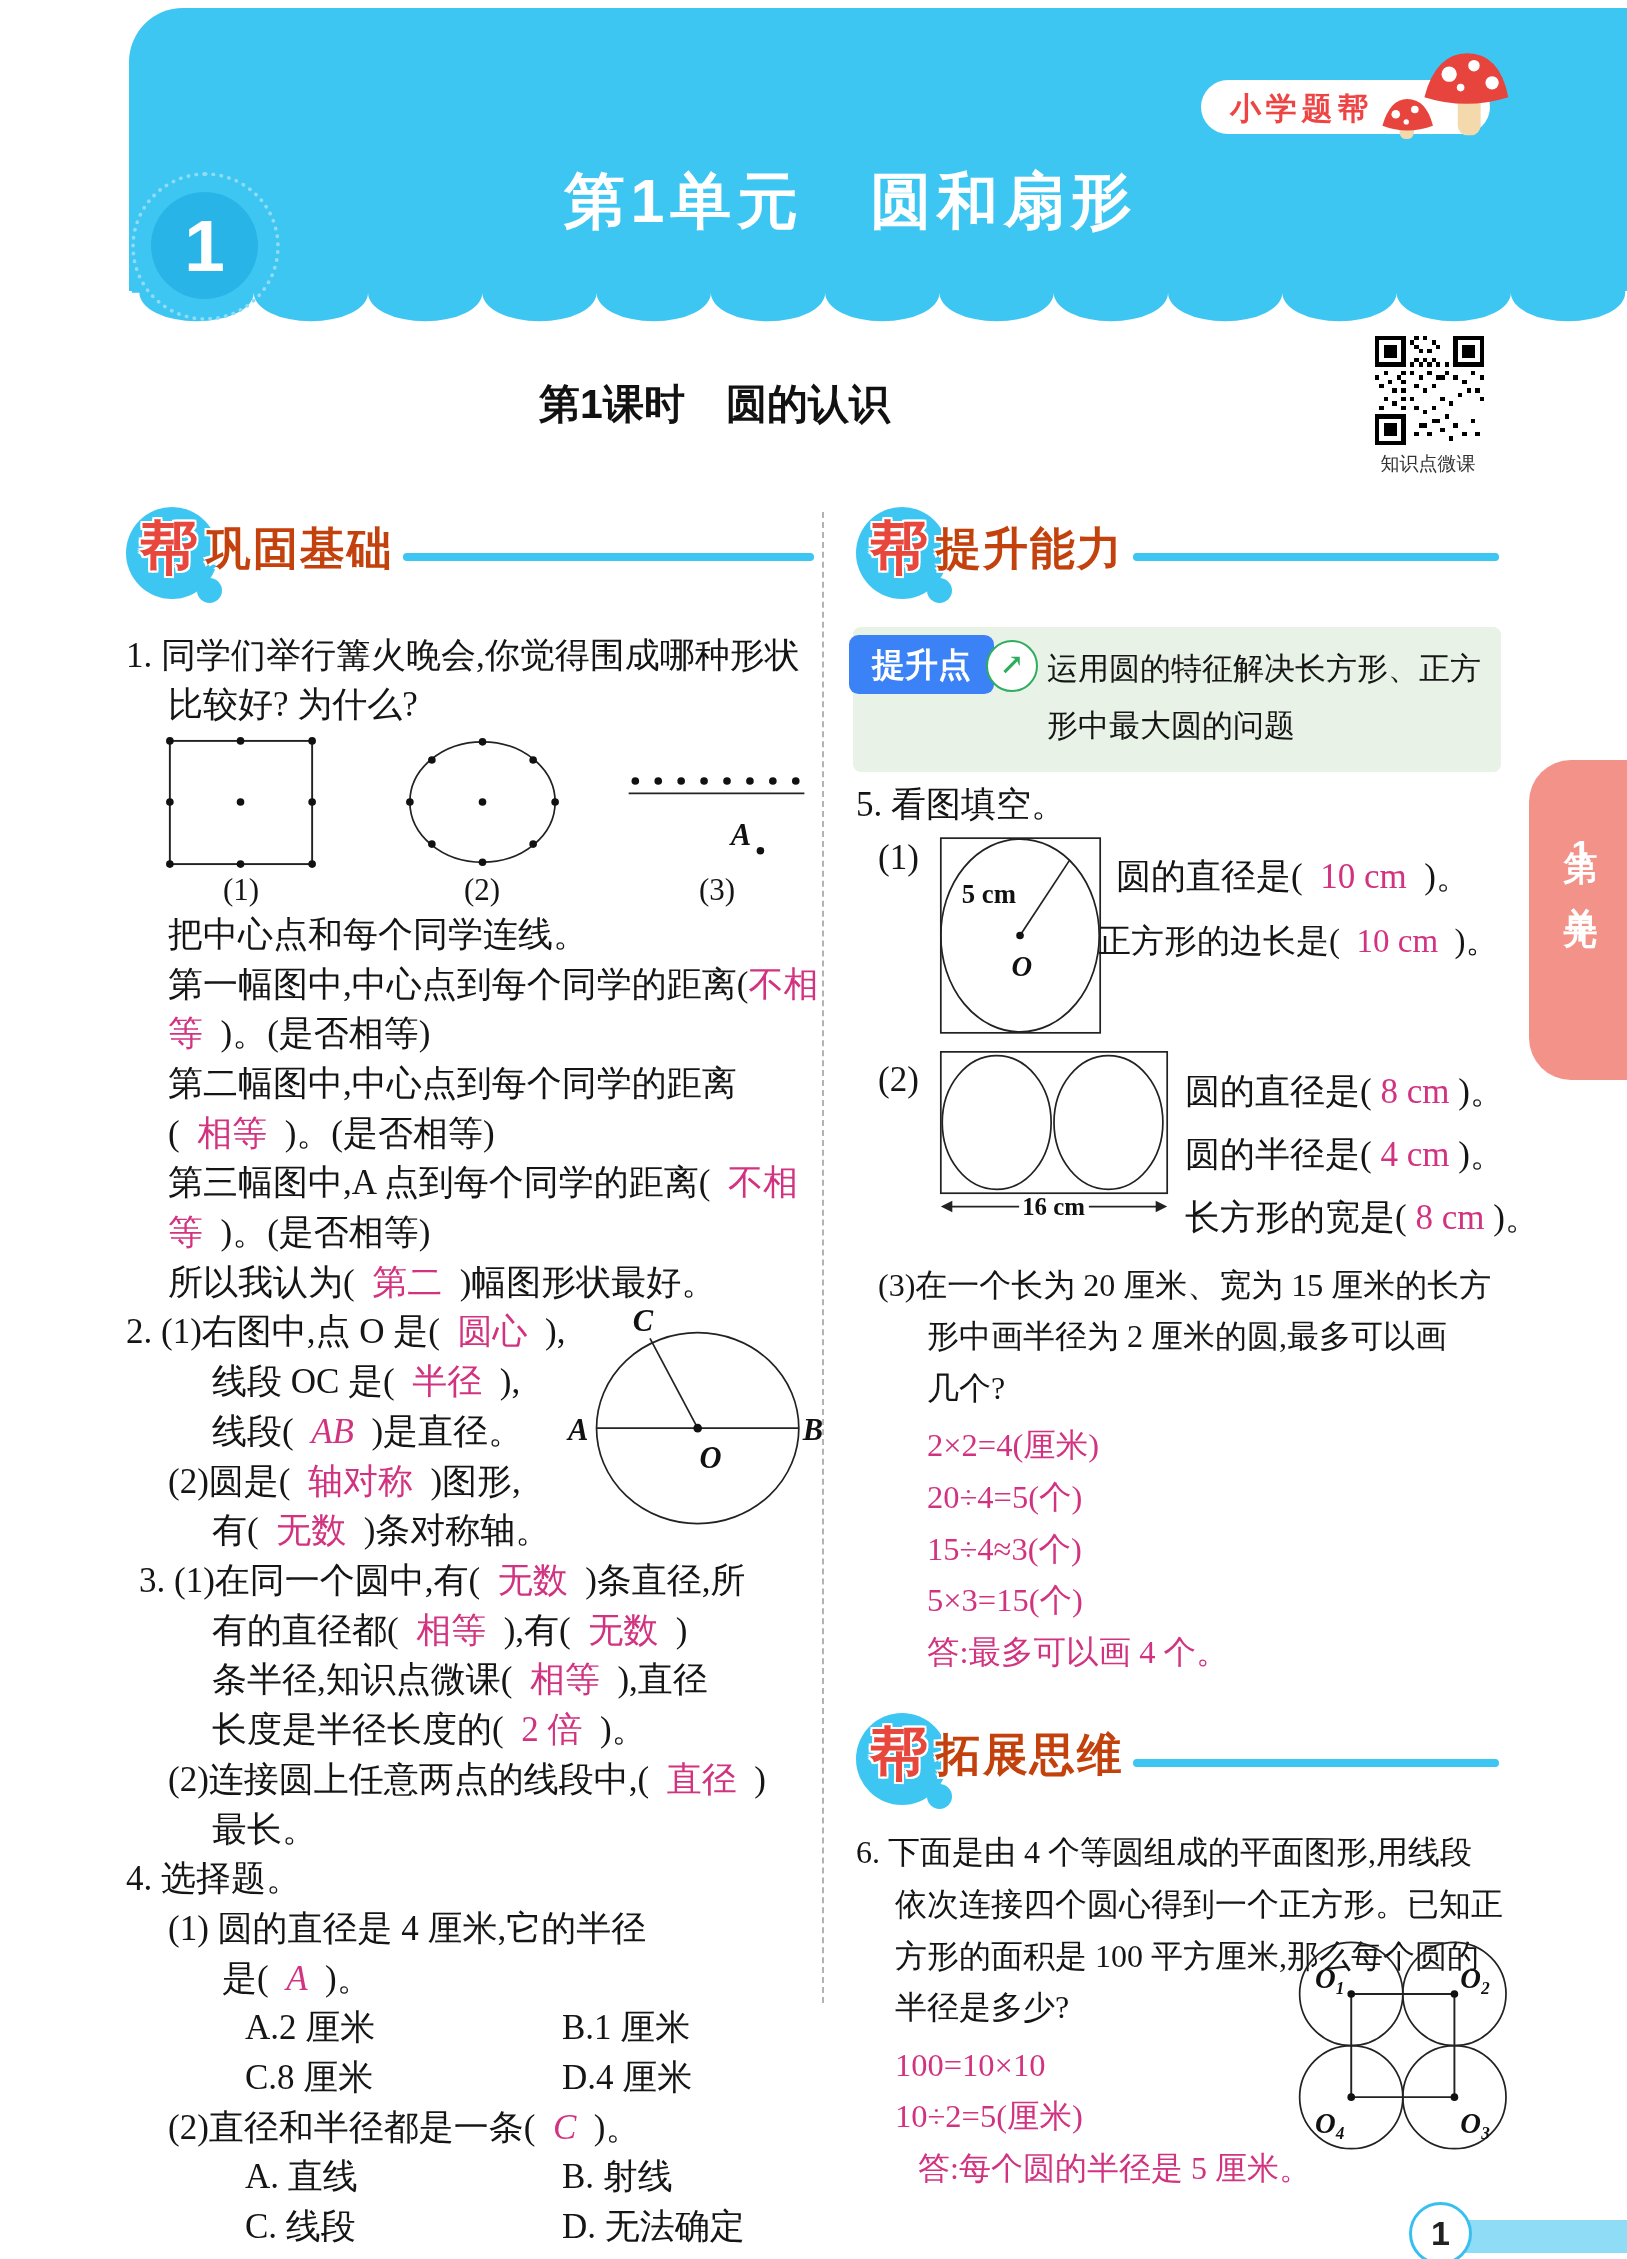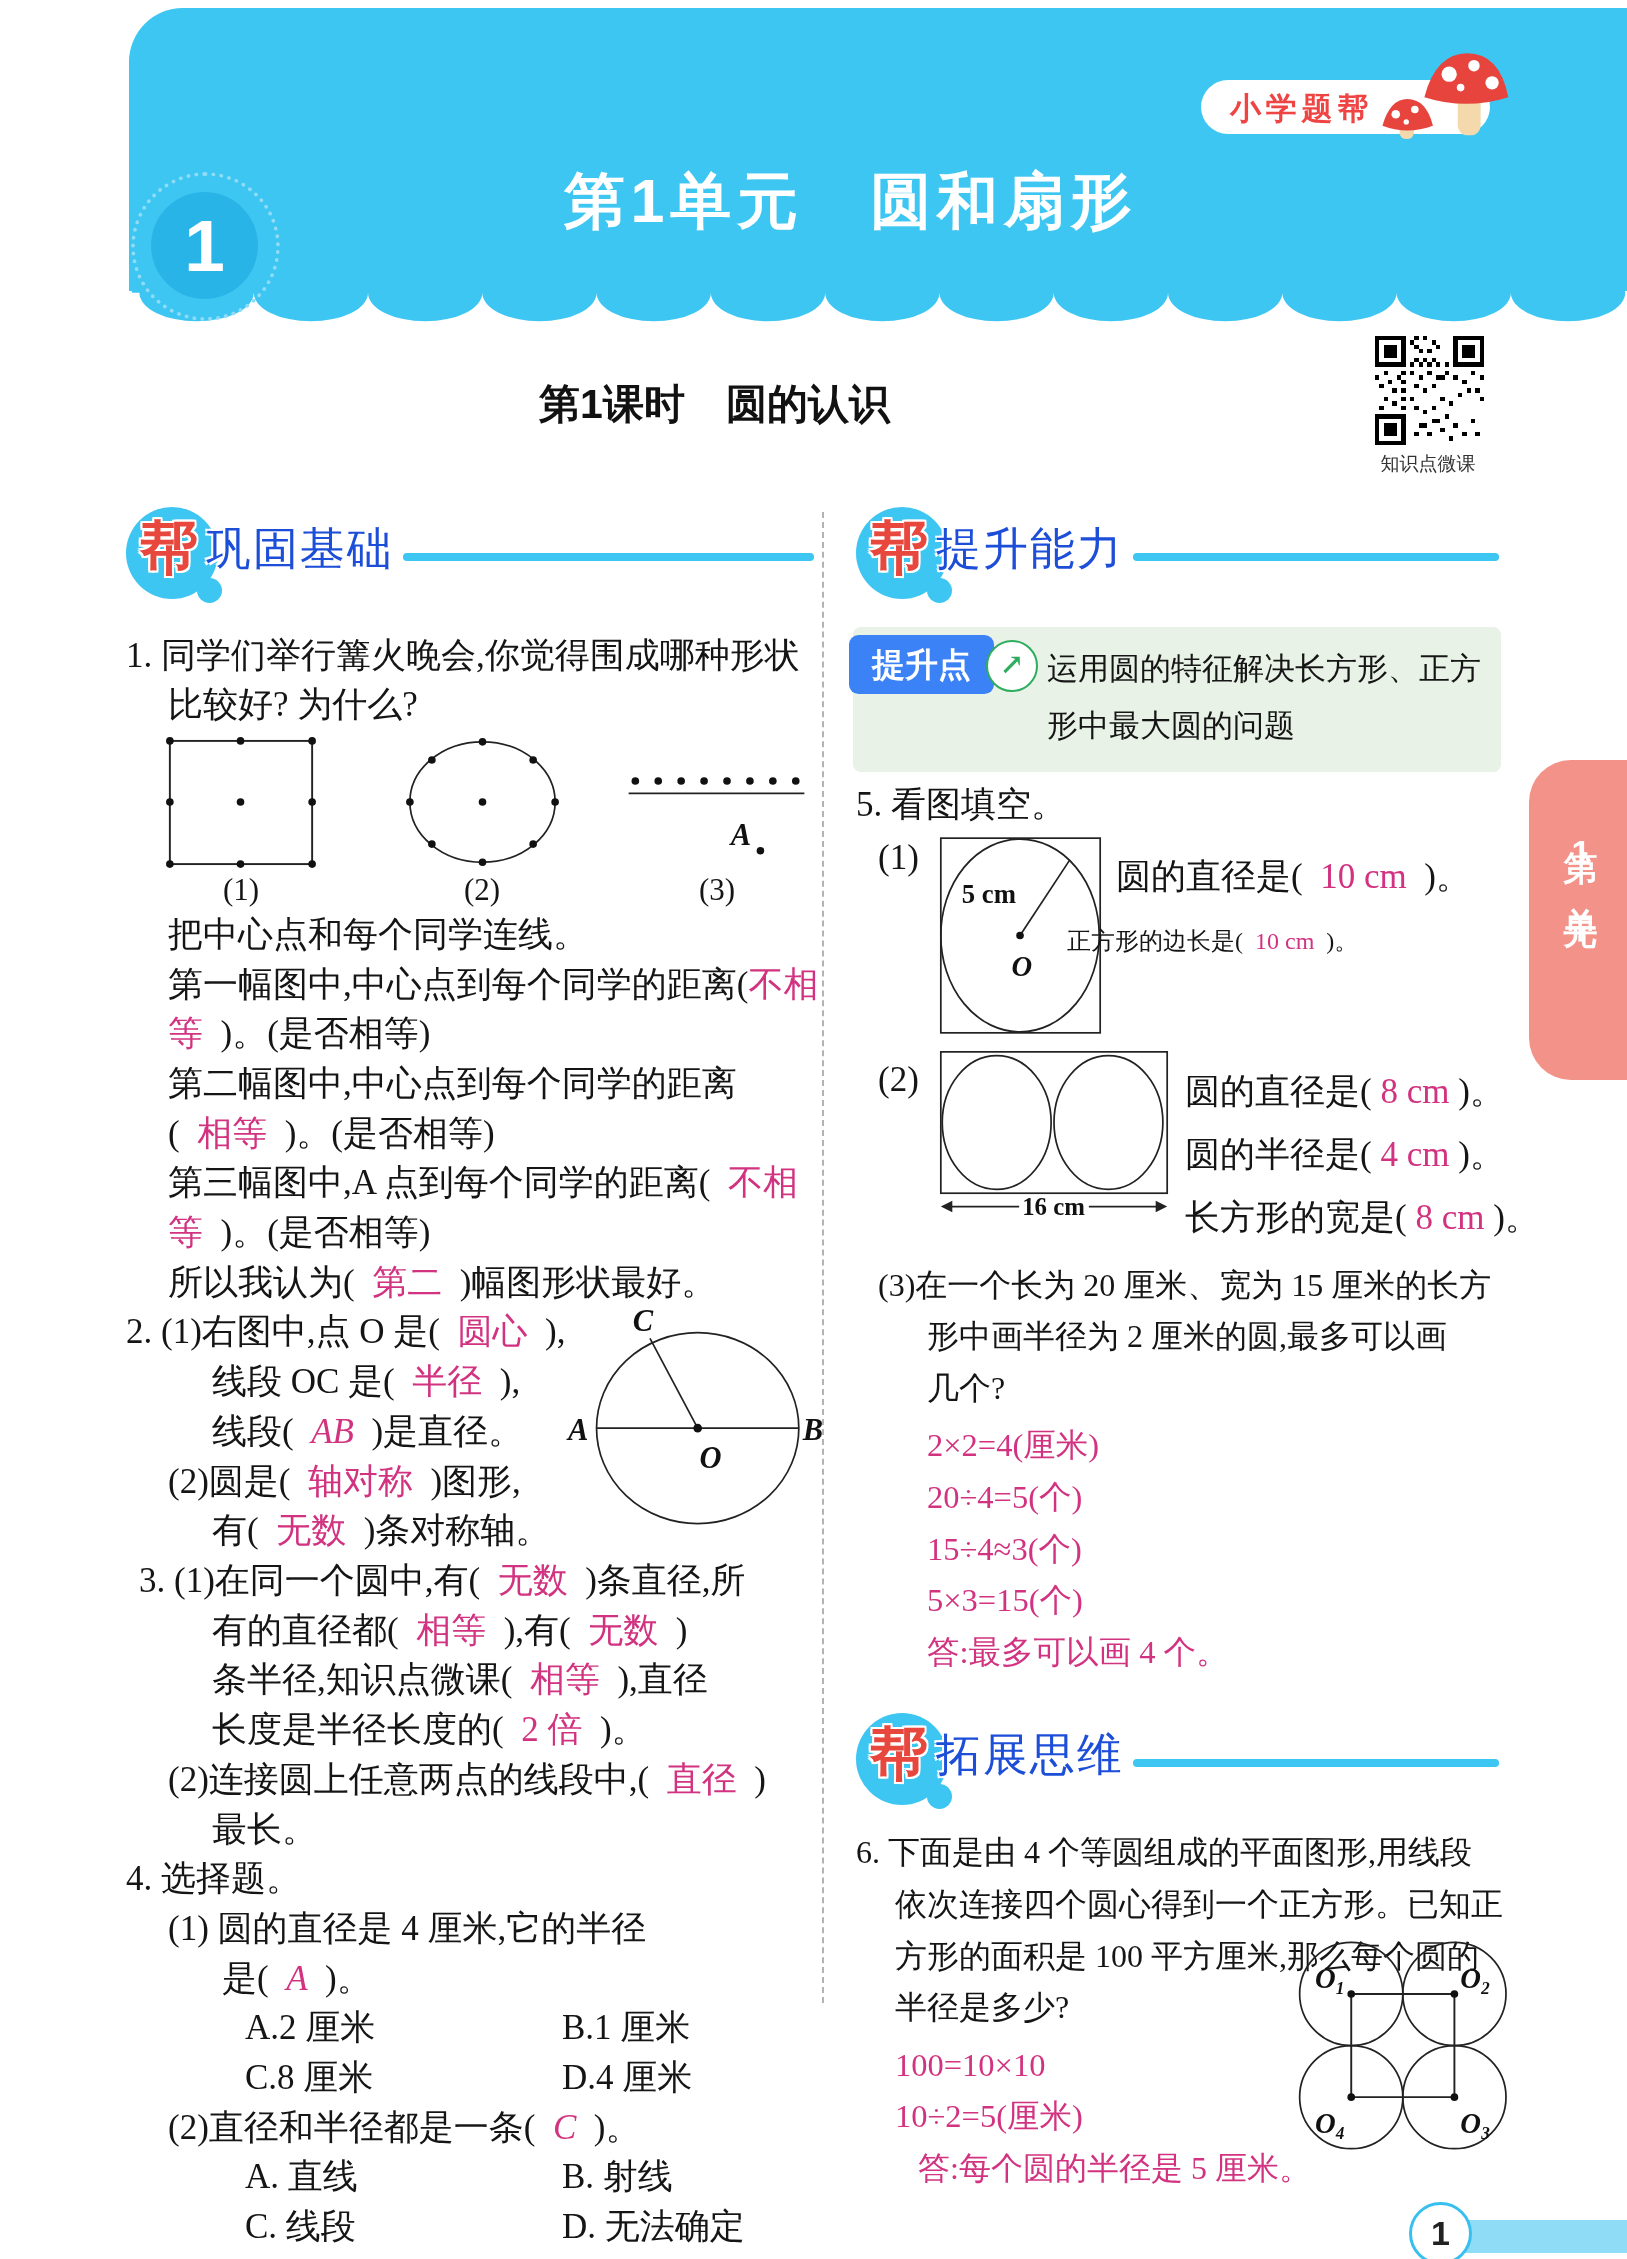--- a/index.html
+++ b/index.html
@@ -22,21 +22,21 @@
   .badge-circle{position:absolute;left:151px;top:192px;width:107px;height:107px;border-radius:50%;background:#29b4e7;
     text-align:center;line-height:107px;font-weight:bold;font-size:73px;color:#fff;}
   .lesson-title{position:absolute;left:418px;top:377px;width:593px;text-align:center;font-weight:bold;font-size:41px;color:#111;}
   .qr-caption{position:absolute;left:1361px;top:451px;width:134px;text-align:center;font-size:19px;color:#333;}
   
   .sec{position:absolute;width:707px;height:107px;}
   .sec .blob{position:absolute;left:0;top:0;width:92px;height:92px;border-radius:50%;background:#3ec6f2;}
   .sec .blob:after{content:"";position:absolute;right:-3.8px;bottom:-3.8px;width:25px;height:25px;border-radius:50%;background:#3ec6f2;}
   .sec .bang{position:absolute;left:13.4px;top:11.5px;font-family:"Liberation Sans",sans-serif;font-weight:bold;font-size:59px;line-height:1;color:#e8473e;
     text-shadow:-1.9px -1.9px 0 #fff,1.9px -1.9px 0 #fff,-1.9px 1.9px 0 #fff,1.9px 1.9px 0 #fff,0 -1.9px 0 #fff,0 1.9px 0 #fff,-1.9px 0 0 #fff,1.9px 0 0 #fff;}
-  .sec .name{position:absolute;left:80px;top:19px;font-family:"Liberation Sans",sans-serif;font-weight:normal;font-size:45px;line-height:1;color:#1d4ed8;letter-spacing:1.9px;
+  .sec .name{position:absolute;left:80px;top:19px;font-family:"Liberation Sans",sans-serif;font-weight:bold;font-size:45px;line-height:1;color:#c2410c;letter-spacing:1.9px;
     text-shadow:-1.9px -1.9px 0 #fff,1.9px -1.9px 0 #fff,-1.9px 1.9px 0 #fff,1.9px 1.9px 0 #fff;}
   .sec .rule{position:absolute;top:46px;height:7.6px;background:#3ec6f2;border-radius:3.8px;}
   
   .tip-box{position:absolute;left:853px;top:627px;width:648px;height:145px;background:#e9f2e6;border-radius:7.6px;}
   .tip-label{position:absolute;left:849px;top:635px;width:145px;height:59px;background:#3b82f6;border-radius:9.6px;
     text-align:center;line-height:59px;font-weight:bold;font-size:33px;color:#fff;}
   .tip-arrow{position:absolute;left:986px;top:640px;width:48px;height:48px;background:#fff;border:2.9px solid #2fad5f;border-radius:50%;
     text-align:center;line-height:44px;font-weight:bold;font-size:29px;color:#2fad5f;}
   .tip-line{position:absolute;left:1047px;font-size:31px;white-space:pre;color:#151515;}
   
@@ -220,21 +220,21 @@
 
 <svg style="left:937px;top:834px" width="167" height="203" viewBox="0 0 175 212">
   <rect x="4" y="4" width="167" height="204" fill="none" stroke="#222" stroke-width="1.8"></rect>
   <ellipse cx="87" cy="106" rx="83" ry="101" fill="none" stroke="#222" stroke-width="1.8"></ellipse>
   <line x1="87" y1="106" x2="139" y2="27" stroke="#222" stroke-width="1.8"></line>
   <circle cx="87" cy="106" r="4" fill="#111"></circle>
   <text x="26" y="72" font-size="28" font-weight="bold" fill="#111">5 cm</text>
   <text x="78" y="148" font-size="30" font-style="italic" font-weight="bold" fill="#111">O</text>
 </svg>
 <div class="ln" style="left:1116px;top:856px"><span>圆的直径是(  </span><span class="ans">10 cm</span><span>  )。</span></div>
-<div class="ln" style="left:1067px;top:920px;font-size:24px"><span>正方形的边长是(  </span><span class="ans">10 cm</span><span>  )。</span></div>
+<div class="ln" style="left:1098px;top:920px;font-size:33px"><span>正方形的边长是(  </span><span class="ans">10 cm</span><span>  )。</span></div>
 
 <div class="ln" style="left:878px;top:1059px"><span>(2)</span></div>
 <svg style="left:937px;top:1048px" width="234" height="172" viewBox="0 0 245 180">
   <rect x="4" y="4" width="237" height="148" fill="none" stroke="#222" stroke-width="1.8"></rect>
   <ellipse cx="62.5" cy="78" rx="57" ry="70" fill="none" stroke="#222" stroke-width="1.8"></ellipse>
   <ellipse cx="179.5" cy="78" rx="57" ry="70" fill="none" stroke="#222" stroke-width="1.8"></ellipse>
   <line x1="10" y1="166" x2="86" y2="166" stroke="#222" stroke-width="1.8"></line>
   <line x1="159" y1="166" x2="235" y2="166" stroke="#222" stroke-width="1.8"></line>
   <polygon points="4,166 16,160 16,172" fill="#222"></polygon>
   <polygon points="241,166 229,160 229,172" fill="#222"></polygon>

